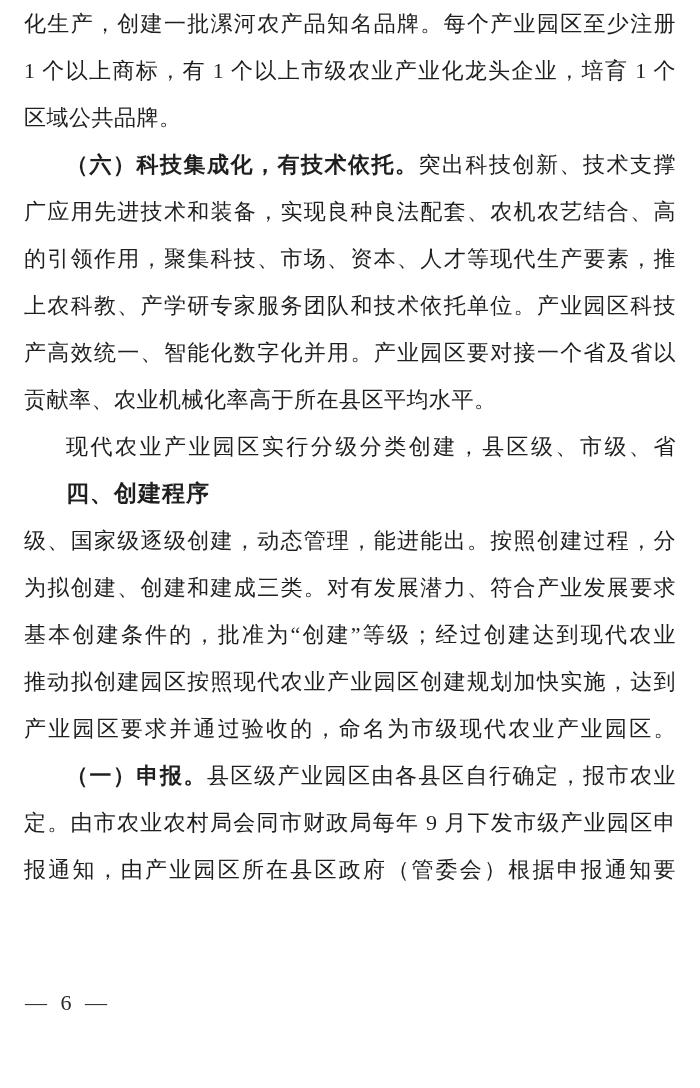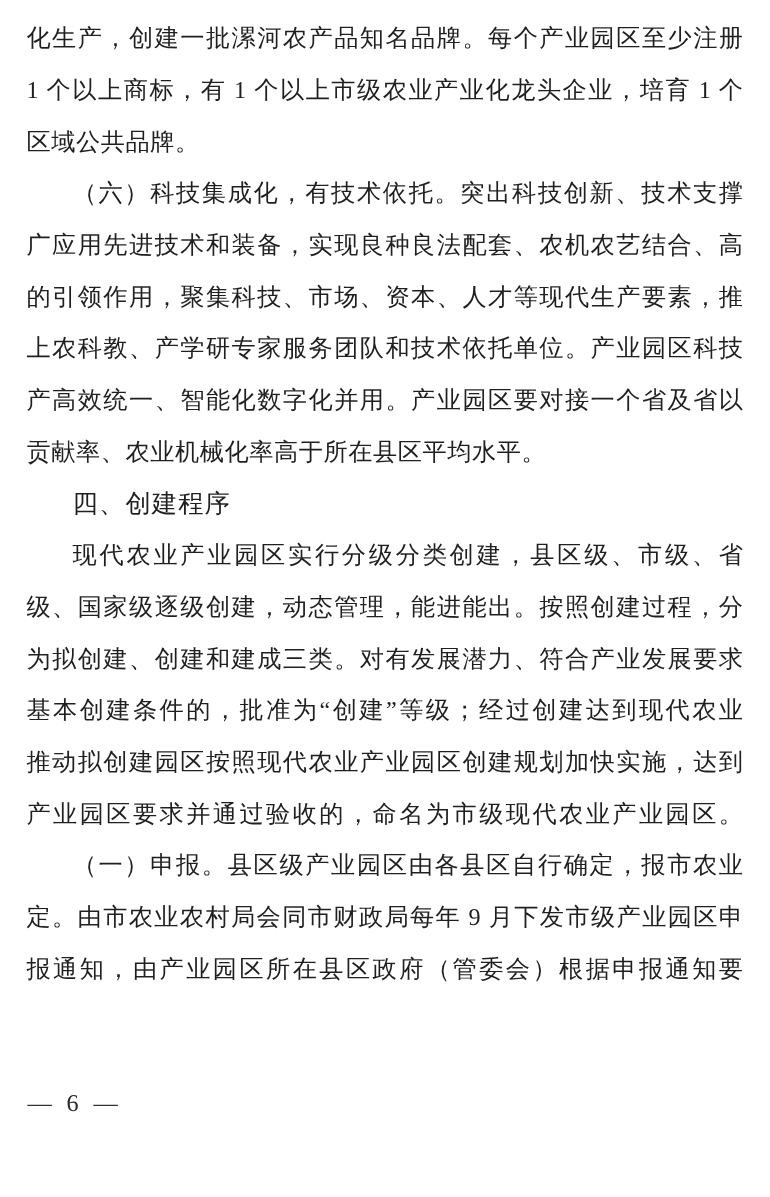--- a/index.html
+++ b/index.html
@@ -15,21 +15,21 @@
   }
   .page {
     position: relative;
     width: 700px;
     height: 1088px;
     background: #ffffff;
     color: #1f1f1f;
   }
   .doc {
     position: absolute;
-    top: 11px;
+    top: 0;
     left: 24px;
     width: 652px;
   }
   .line {
     font-size: 22px;
     line-height: 47px;
     height: 47px;
     letter-spacing: 0.5px;
     white-space: nowrap;
     overflow: visible;
@@ -37,21 +37,21 @@
   }
   .line.justify {
     white-space: normal;
     text-align: justify;
     text-align-last: justify;
   }
   .line.indent {
     padding-left: 42px;
   }
   .line .bold-lead {
-    font-weight: 400;
+    font-weight: 700;
   }
   .line.heading {
     font-family: "Liberation Sans", sans-serif;
     font-weight: 700;
     font-size: 23px;
     letter-spacing: 1px;
   }
   .footer {
     position: absolute;
     left: 25px;
@@ -69,22 +69,22 @@
   <div class="doc">
       <div class="line justify"><span>化生产，创建一批漯河农产品知名品牌。每个产业园区至少注册</span></div>
       <div class="line justify"><span>1 个以上商标，有 1 个以上市级农业产业化龙头企业，培育 1 个</span></div>
       <div class="line"><span>区域公共品牌。</span></div>
       <div class="line justify indent"><span class="bold-lead">（六）科技集成化，有技术依托。</span><span>突出科技创新、技术支撑</span></div>
       <div class="line justify"><span>广应用先进技术和装备，实现良种良法配套、农机农艺结合、高</span></div>
       <div class="line justify"><span>的引领作用，聚集科技、市场、资本、人才等现代生产要素，推</span></div>
       <div class="line justify"><span>上农科教、产学研专家服务团队和技术依托单位。产业园区科技</span></div>
       <div class="line justify"><span>产高效统一、智能化数字化并用。产业园区要对接一个省及省以</span></div>
       <div class="line"><span>贡献率、农业机械化率高于所在县区平均水平。</span></div>
+      <div class="line justify indent"><span>现代农业产业园区实行分级分类创建，县区级、市级、省</span></div>
       <div class="line indent heading"><span class="bold-lead">四、创建程序</span></div>
-      <div class="line justify indent"><span>现代农业产业园区实行分级分类创建，县区级、市级、省</span></div>
       <div class="line justify"><span>级、国家级逐级创建，动态管理，能进能出。按照创建过程，分</span></div>
       <div class="line justify"><span>为拟创建、创建和建成三类。对有发展潜力、符合产业发展要求</span></div>
       <div class="line justify"><span>基本创建条件的，批准为“创建”等级；经过创建达到现代农业</span></div>
       <div class="line justify"><span>推动拟创建园区按照现代农业产业园区创建规划加快实施，达到</span></div>
       <div class="line justify"><span>产业园区要求并通过验收的，命名为市级现代农业产业园区。</span></div>
       <div class="line justify indent"><span class="bold-lead">（一）申报。</span><span>县区级产业园区由各县区自行确定，报市农业</span></div>
       <div class="line justify"><span>定。由市农业农村局会同市财政局每年 9 月下发市级产业园区申</span></div>
       <div class="line justify"><span>报通知，由产业园区所在县区政府（管委会）根据申报通知要</span></div>
     </div>
   <div class="footer">— 6 —</div>

